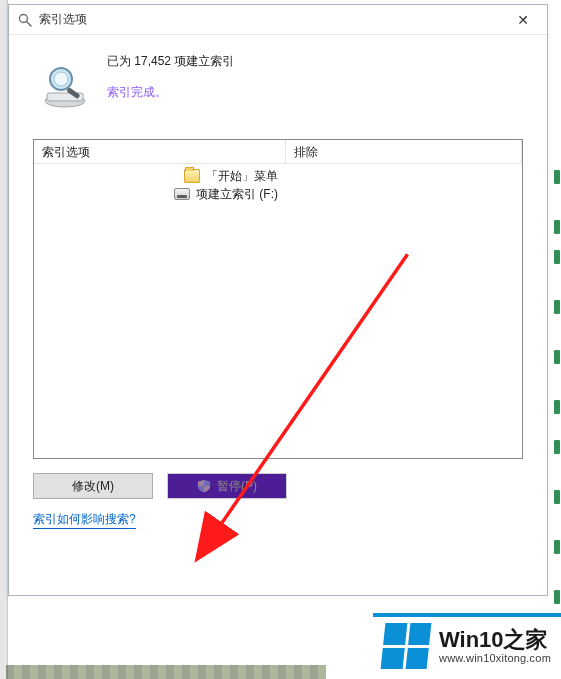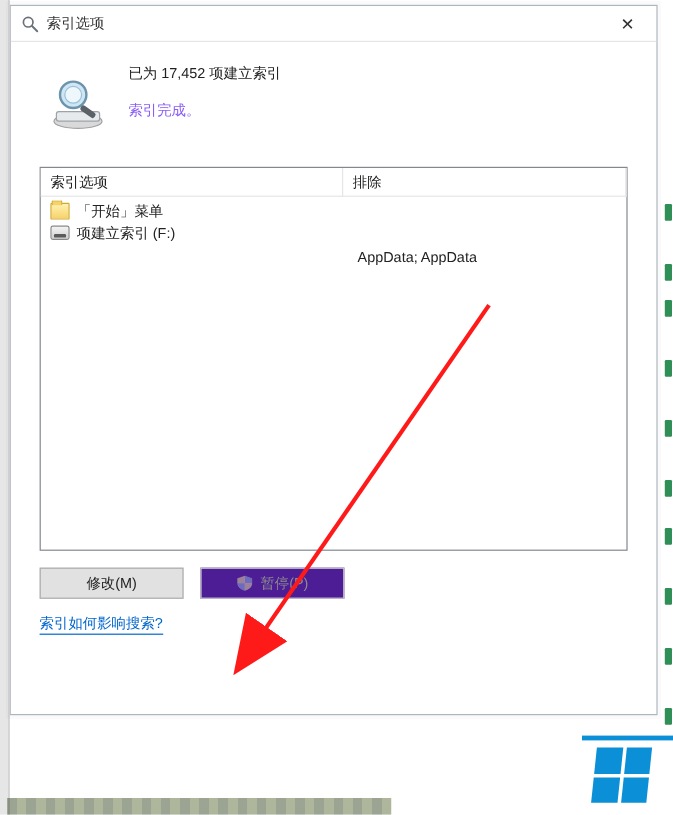--- a/index.html
+++ b/index.html
@@ -104,20 +104,21 @@
     position: relative;
     overflow: hidden;
   }
   .list-col {
     padding: 3px 6px;
   }
   .item-row {
     display: flex; align-items: center;
     height: 18px;
     padding: 0 2px;
+    justify-content: flex-end;
   }
   .folder-icon {
     width: 16px; height: 14px;
     background: linear-gradient(#fff2b2, #f7d26a);
     border: 1px solid #d4a92a;
     border-radius: 1px;
     margin-right: 6px;
     position: relative;
   }
   .folder-icon::before {
@@ -280,23 +281,20 @@
         <div class="list-col col-left">
           <div class="item-row">
             <span class="folder-icon"></span>
             <span class="item-label">「开始」菜单</span>
           </div>
           <div class="item-row">
             <span class="disk-icon"></span>
             <span class="item-label">项建立索引 (F:)</span>
           </div>
         </div>
-        <div class="list-col col-right">
-          <div class="exclude-text">AppData; AppData</div>
-        </div>
       </div>
     </div>
 
     <div class="buttons-row">
       <div class="win-btn">
         <span>修改(M)</span>
       </div>
       <div class="win-btn disabled">
         <span class="shield">
           <svg width="14" height="14" viewBox="0 0 14 14" opacity="0.5">
@@ -329,13 +327,17 @@
 
 <div class="bottom-bar"></div>
 
 <div class="watermark">
   <div class="winlogo">
     <div></div>
       <div></div>
       <div></div>
       <div></div>
   </div>
+  <div class="wm-text">
+    <div class="wm-title">Win10之家</div>
+    <div class="wm-sub">www.win10xitong.com</div>
+  </div>
 </div>
 
 </body></html>

